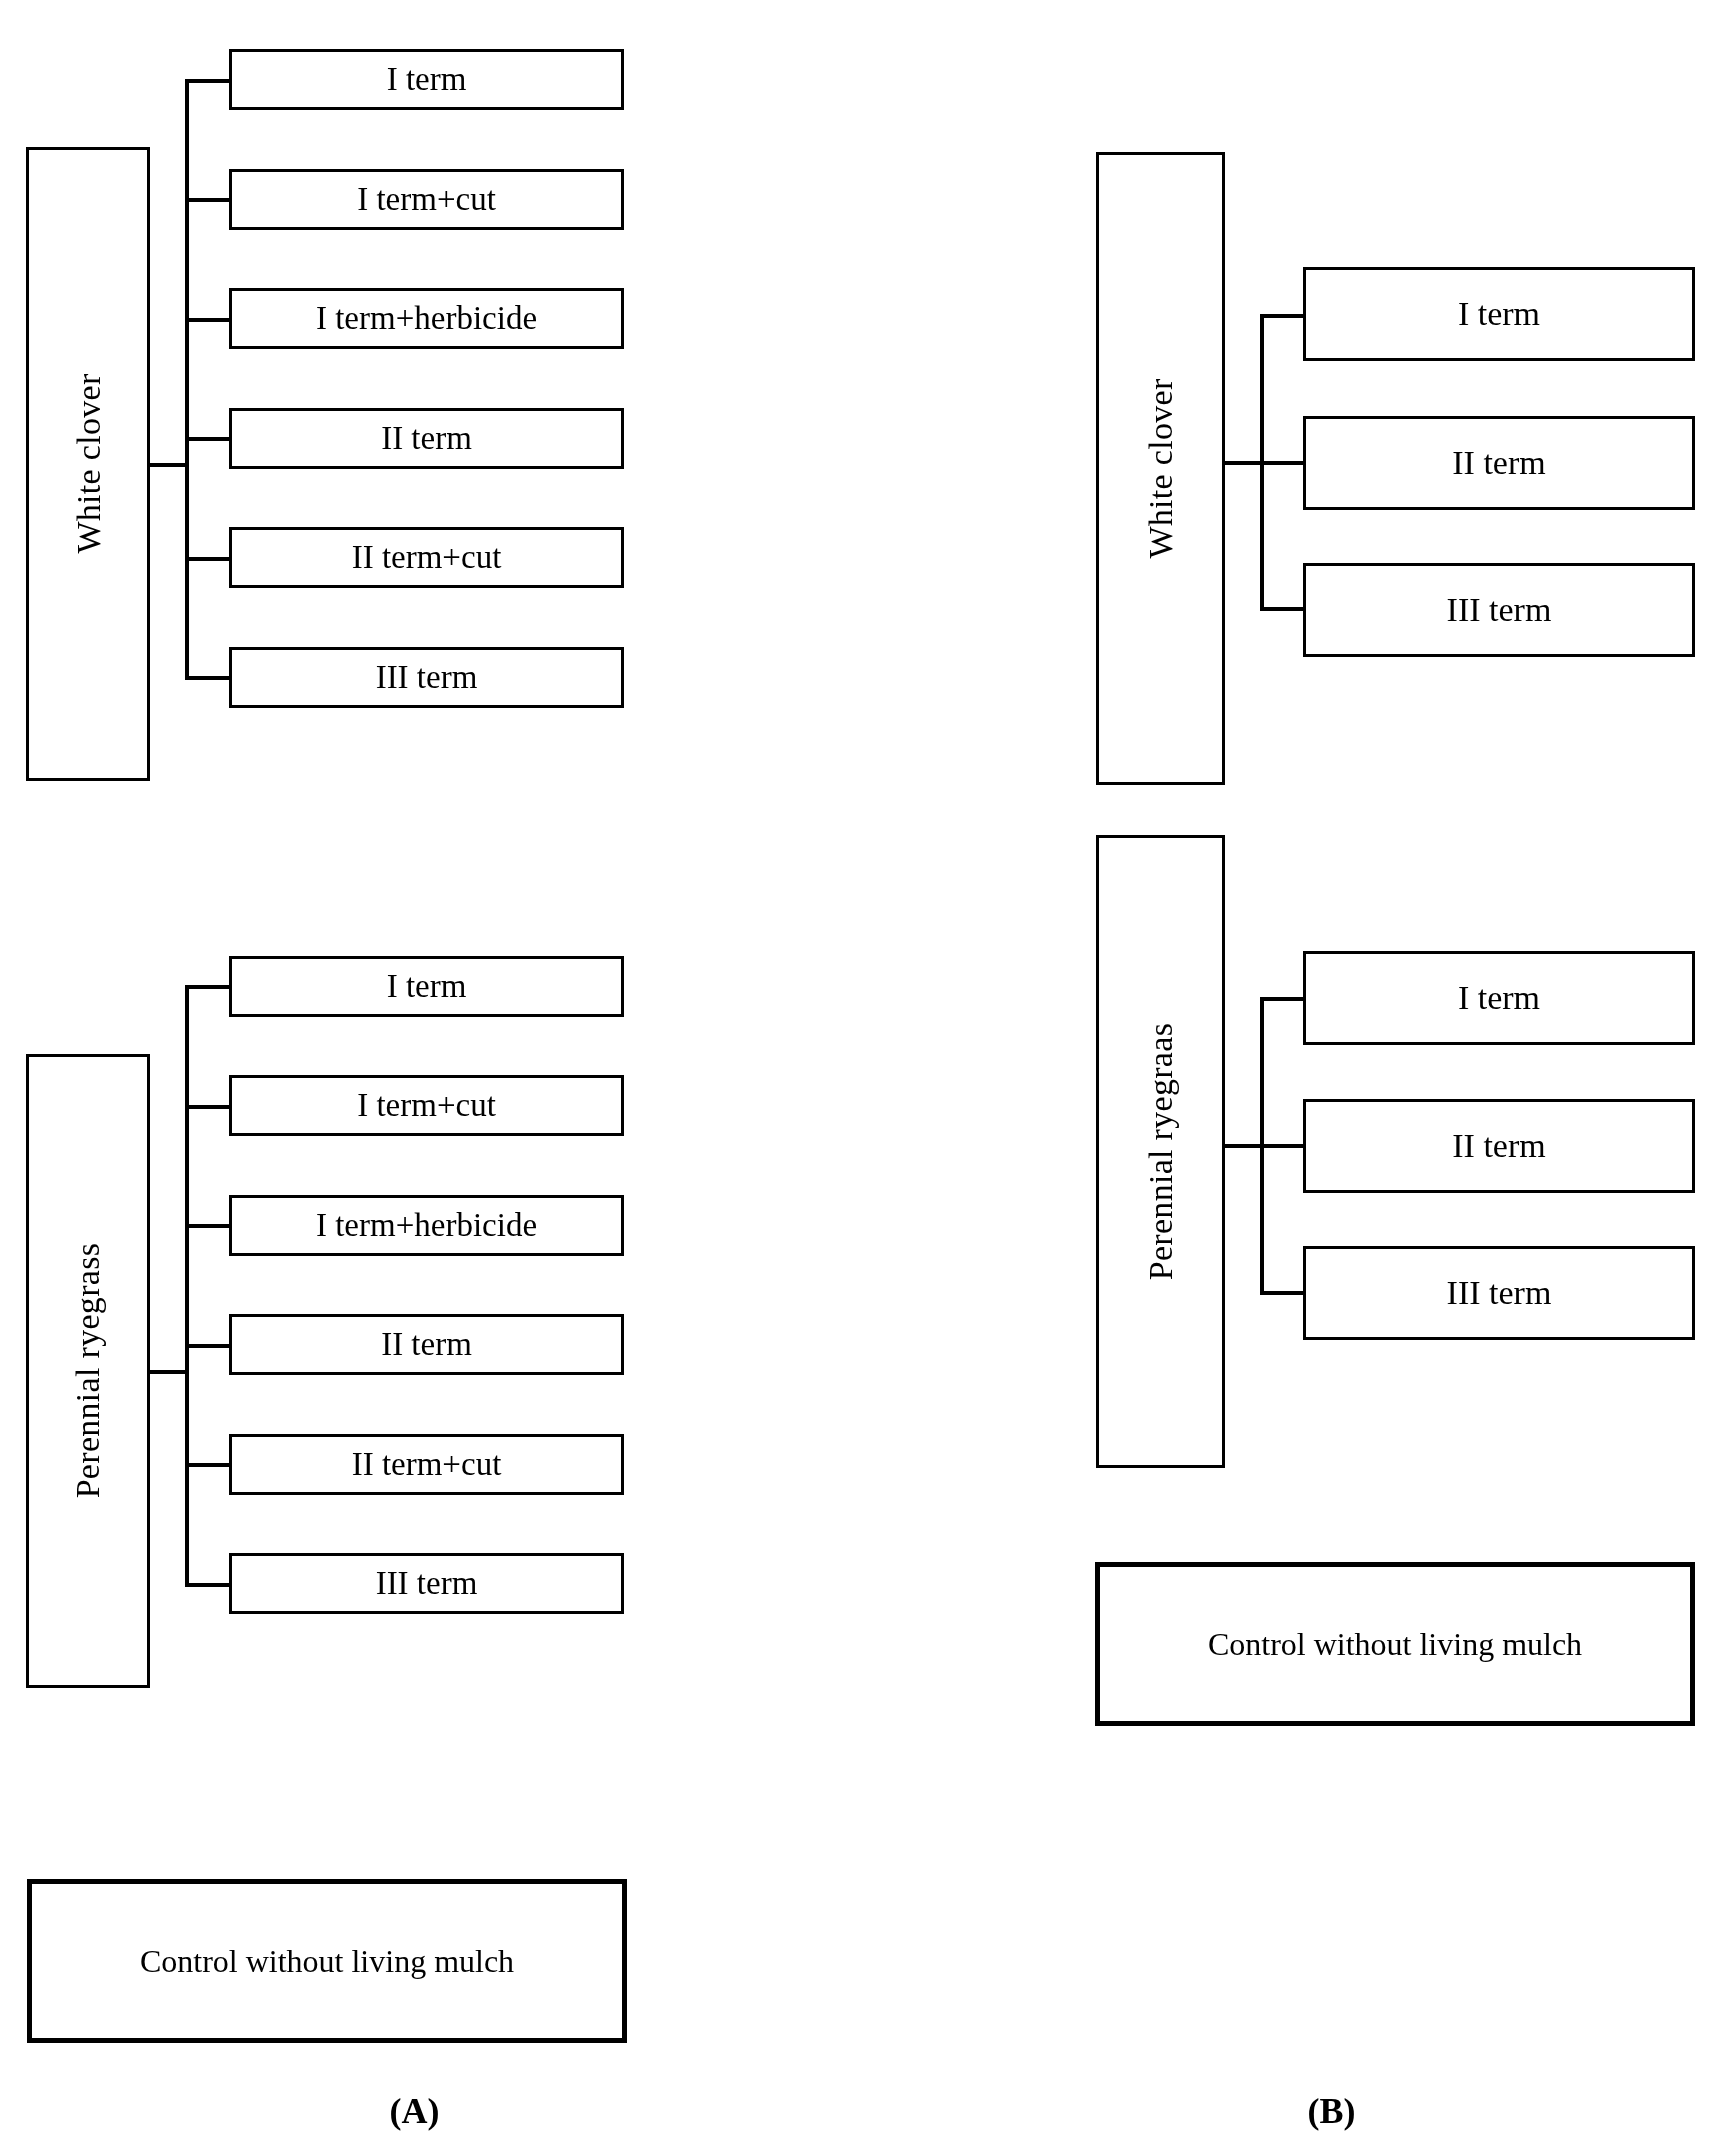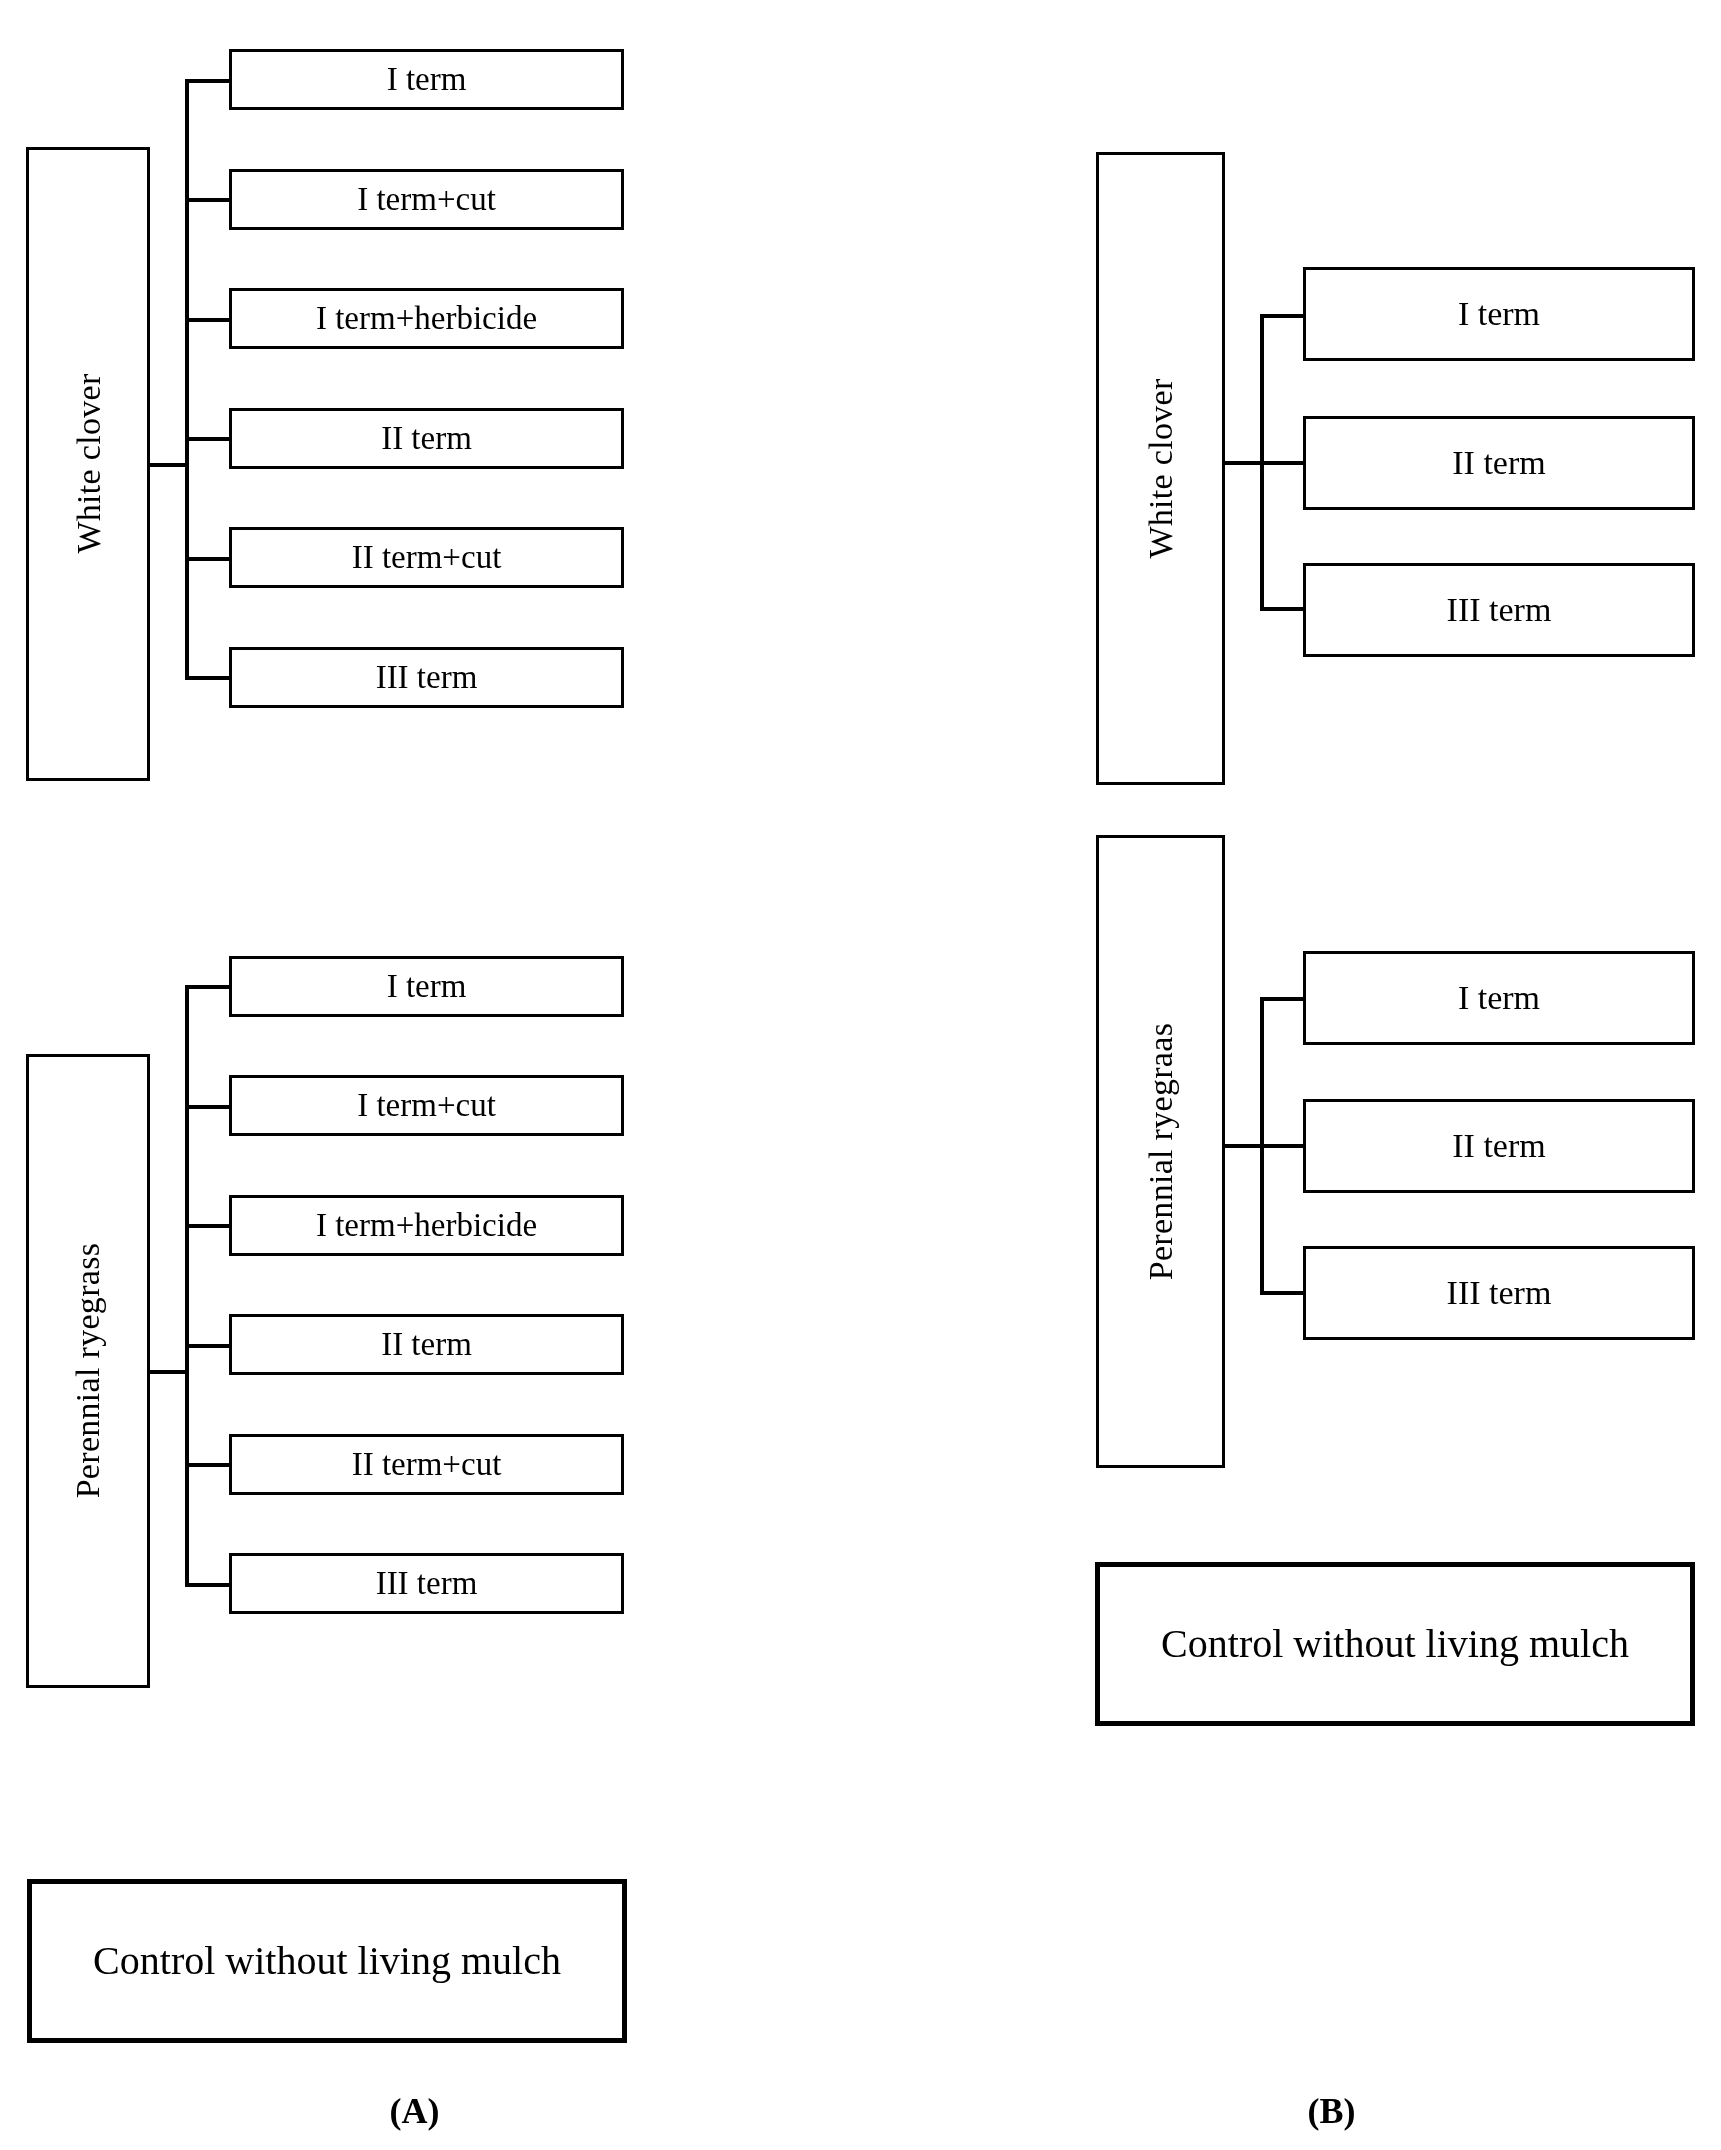--- a/index.html
+++ b/index.html
@@ -44,21 +44,21 @@
   }
   .parent-label {
     display: block;
     transform: rotate(-90deg);
     white-space: nowrap;
     font-size: 34px;
     letter-spacing: 0.3px;
   }
   .control-box {
     border-width: 5.5px;
-    font-size: 40px;
+    font-size: 32px;
     padding: 0 40px;
   }
 
   
   .vline, .hline {
     position: absolute;
     background: #000000;
     z-index: 1;
   }
   .vline { width: 3.8px; }

